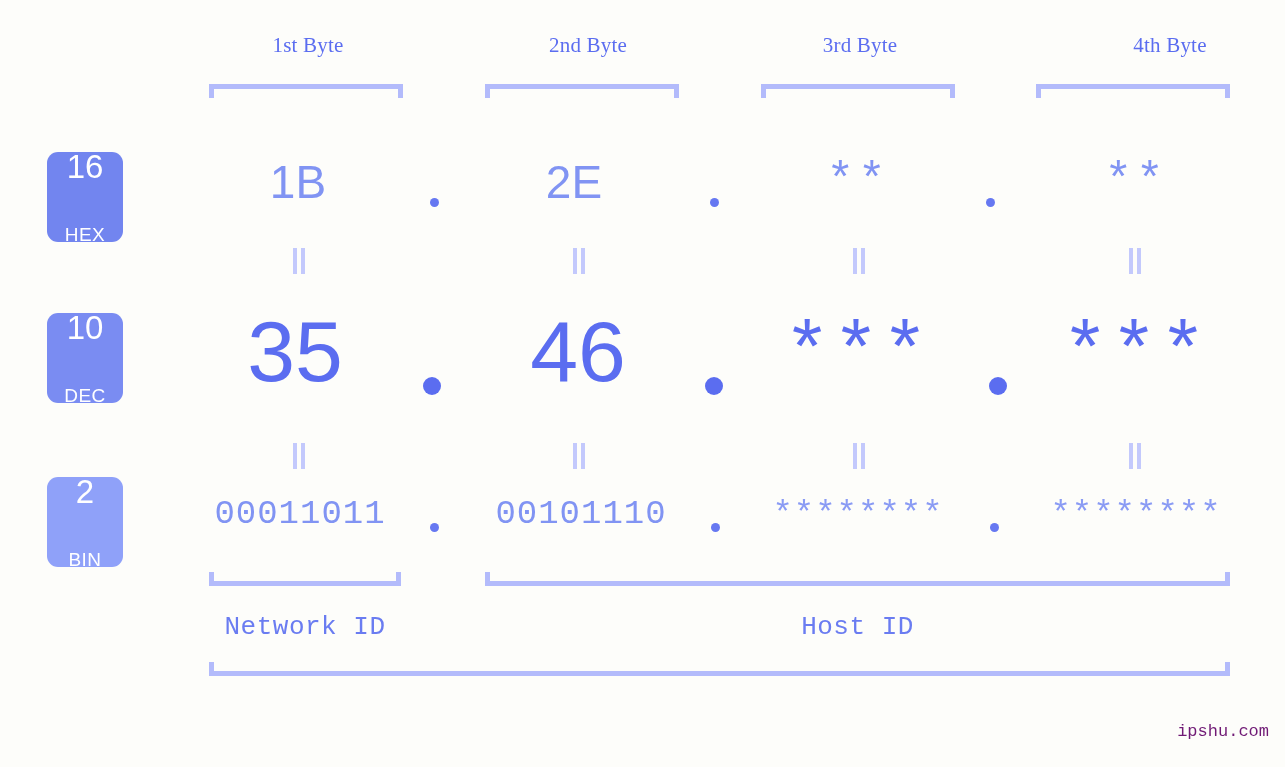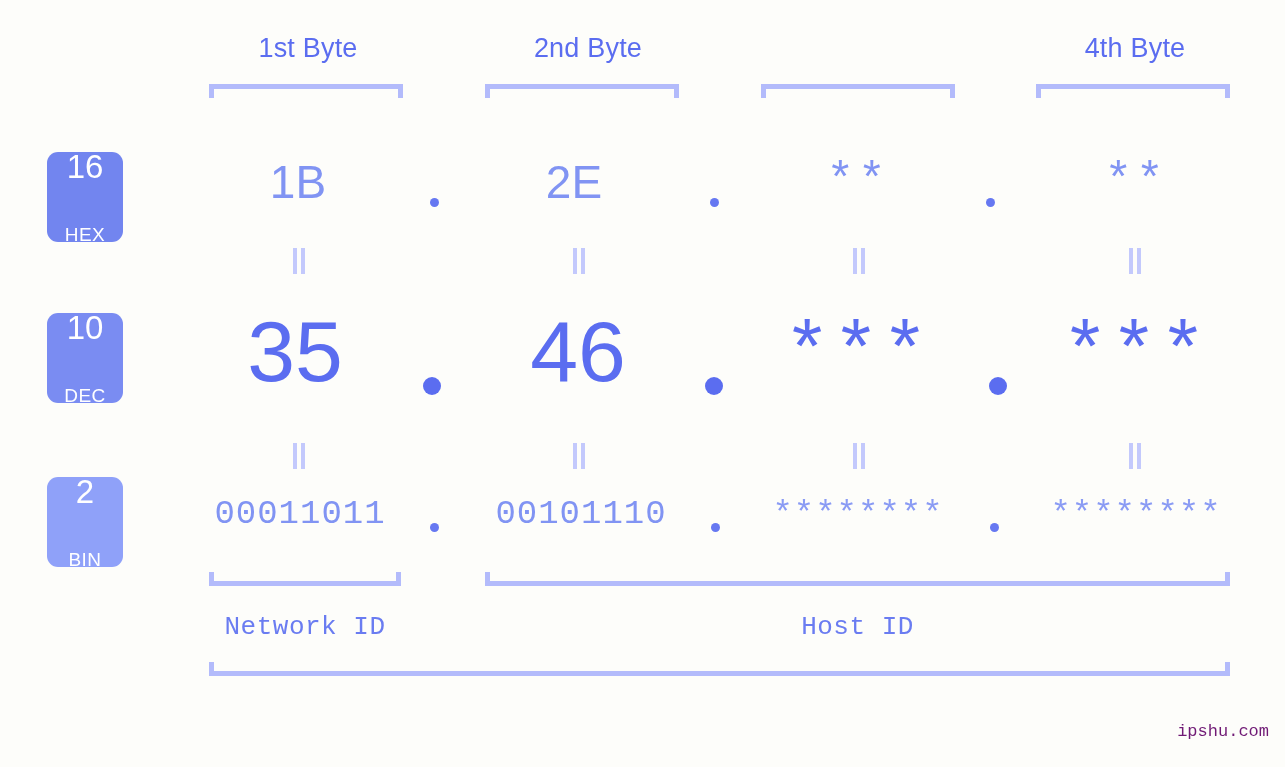--- a/index.html
+++ b/index.html
@@ -12,23 +12,23 @@
   }
 
   .stage{position:absolute;left:0;top:0;width:1285px;height:767px;}
 
   
   .byte-head{
     position:absolute;
     top:33px;
     width:200px;
     text-align:center;
-    font-size:27px;
+    font-size:21px;
     color:#5b6df0;
-    font-family:Liberation Sans, sans-serif;
+    font-family:Liberation Serif, serif;
     letter-spacing:0.2px;
     white-space:nowrap;
   }
 
   
   .bracket-top{
     position:absolute;
     top:84px;
     height:14px;
     border-top:5px solid #b3bbfb;
@@ -182,21 +182,22 @@
     white-space:nowrap;
   }
 </style>
 </head>
 <body>
 
 <div class="stage">
 
   <div class="byte-head" style="left:208px;">1st Byte</div>
   <div class="byte-head" style="left:488px;">2nd Byte</div>
-  <div class="byte-head" style="left:1035px;">4th Byte</div>
+  <div class="byte-head" style="left:760px;">3rd Byte</div>
+  <div class="byte-head" style="left:1070px;">4th Byte</div>
 
   <div class="bracket-top" style="left:209px;width:194px;"></div>
   <div class="bracket-top" style="left:485px;width:194px;"></div>
   <div class="bracket-top" style="left:761px;width:194px;"></div>
   <div class="bracket-top" style="left:1036px;width:194px;"></div>
 
   <div class="badge badge-hex">
     <span class="num">16</span>
     <span class="lbl">HEX</span>
   </div>

